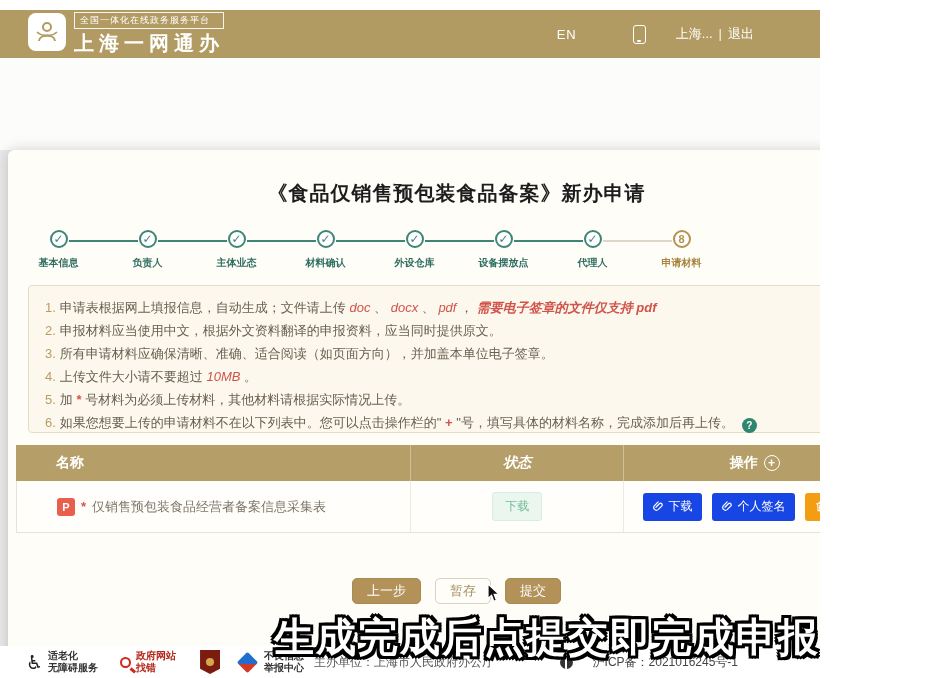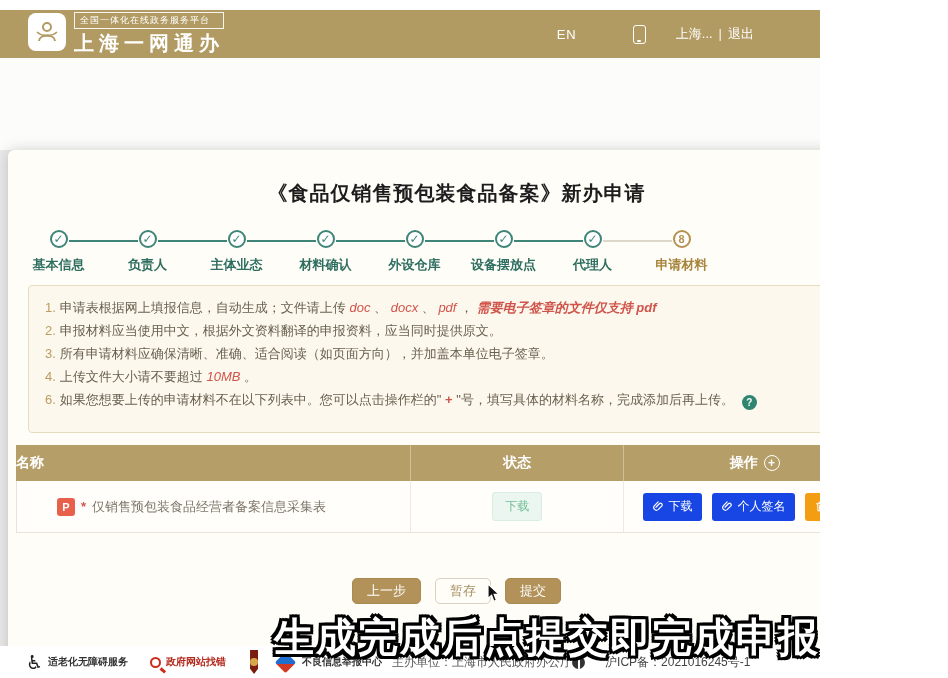--- a/index.html
+++ b/index.html
@@ -40,39 +40,39 @@
   .modal { position:absolute; left:8px; top:150px; width:897px; height:528px; background:#fffdf7; border-radius:6px 6px 0 0; box-shadow:0 0 14px rgba(0,0,0,.18); }
   .m-title { text-align:center; padding-top:30px; font-size:20px; font-weight:bold; color:#1c1c1c; letter-spacing:1px; }
 
   
   .steps { position:absolute; left:6px; top:80px; display:flex; }
   .step { position:relative; width:89px; display:flex; flex-direction:column; align-items:center; }
   .conn { position:absolute; top:10px; right:calc(50% + 10px); width:69px; height:2px; background:#3e8577; }
   .conn.lt { background:#ded8cb; }
   .circ { width:18px; height:18px; border:2px solid #3e8577; border-radius:50%; background:#fff; color:#3e8577; font-size:12px; font-weight:bold; display:flex; align-items:center; justify-content:center; z-index:1; }
   .step.cur .circ { border-color:#b5924f; color:#b5924f; font-size:11px; }
-  .slbl { margin-top:8px; font-size:13px; font-weight:bold; color:#2e6e60; white-space:nowrap; }
+  .slbl { margin-top:8px; font-size:10px; font-weight:bold; color:#2e6e60; white-space:nowrap; }
   .step.cur .slbl { color:#a8853e; }
 
   
   .notice { position:absolute; left:20px; top:135px; width:856px; height:148px; background:#fcf8ee; border:1px solid #e8dcc0; border-radius:4px; padding:10px 16px 0 16px; }
   .n-line { font-size:13px; color:#685f4e; line-height:23px; white-space:nowrap; }
   .n-num { color:#b99d5e; margin-right:4px; }
   .seg-em { color:#d0544a; font-style:italic; }
   .seg-emb { color:#d0544a; font-style:italic; font-weight:bold; }
   .seg-red { color:#d0544a; font-weight:bold; }
   .help-ico { display:inline-flex; align-items:center; justify-content:center; width:15px; height:15px; border-radius:50%; background:#2e8570; color:#fff; font-size:10px; font-weight:bold; margin-left:8px; vertical-align:-2px; cursor:pointer; }
 
   
   .tbl { position:absolute; left:8px; top:295px; width:869px; }
   .tbl-head { display:flex; height:36px; background:#b59e68; color:#fff; font-size:14px; font-weight:bold; align-items:center; }
   .th { border-right:1px solid rgba(255,255,255,.35); height:100%; display:flex; align-items:center; }
   .th:last-child { border-right:none; }
-  .th-name { width:45.5%; }
-  .th-status { width:24.5%; justify-content:center; }
+  .th-name { width:45.5%; padding-left:40px; }
+  .th-status { width:24.5%; justify-content:center;font-style:italic; }
   .th-action { width:30%; justify-content:center; gap:6px; }
   .plus-ico { width:16px; height:16px; border:1.5px solid #fff; border-radius:50%; display:inline-flex; align-items:center; justify-content:center; font-size:12px; font-weight:bold; cursor:pointer; }
   .tr { display:flex; height:52px; background:#fffefb; border:1px solid #e7e3d8; border-top:none; font-size:13px; }
   .td { border-right:1px solid #eeeae0; display:flex; align-items:center; }
   .td:last-child { border-right:none; }
   .td-name { width:45.5%; padding-left:40px; gap:6px; color:#7d7568; }
   .td-status { width:24.5%; justify-content:center; }
   .td-action { width:30%; justify-content:center; gap:10px; }
   .file-ico { width:18px; height:18px; background:#e8604c; border-radius:3px; color:#fff; font-size:11px; font-weight:bold; display:flex; align-items:center; justify-content:center; }
   .req-star { color:#d0544a; font-weight:bold; }
@@ -92,21 +92,21 @@
   .cursor { position:absolute; left:487px; top:583px; z-index:60; }
 
   
   .subtitle { position:absolute; left:0; top:610px; width:100%; text-align:right; z-index:50;
     font-size:40px; font-weight:bold; color:#fff; letter-spacing:2px;
     text-shadow:-3px -3px 0 #000, 3px -3px 0 #000, -3px 3px 0 #000, 3px 3px 0 #000, -3px 0 0 #000, 3px 0 0 #000, 0 -3px 0 #000, 0 3px 0 #000; }
 
   
   .footer { position:absolute; bottom:0; left:0; width:100%; height:32px; background:#fff; z-index:40; display:flex; align-items:center; padding:0 26px; }
   .f-item { display:flex; align-items:center; gap:5px; }
-  .f-2line { display:flex; flex-direction:row; font-size:10px; line-height:12px; color:#333; font-weight:bold; white-space:nowrap; }
+  .f-2line { display:flex; flex-direction:column; font-size:10px; line-height:12px; color:#333; font-weight:bold; white-space:nowrap; }
   .wheel { font-size:19px; color:#222; }
   .gov { margin-left:22px; }
   .gov-mag { width:11px; height:11px; border:2.5px solid #cf2a1b; border-radius:50%; position:relative; }
   .gov-mag::after { content:""; position:absolute; width:6px; height:2.5px; background:#cf2a1b; transform:rotate(40deg); left:8px; top:10px; }
   .gov .f-2line { color:#b3261a; }
   .shield { margin-left:24px; width:20px; height:24px; background:#7a1c10; clip-path:polygon(0 0,100% 0,100% 78%,50% 100%,0 78%); display:flex; align-items:center; justify-content:center; }
   .shield-dot { width:8px; height:8px; border-radius:50%; background:#d7a84b; }
   .report { margin-left:20px; }
   .diamond { width:15px; height:15px; transform:rotate(45deg); background:linear-gradient(135deg,#1f6fd0 55%,#d23a25 55%); border-radius:2px; margin-right:4px; }
   .organizer { margin-left:10px; font-size:12px; color:#555; white-space:nowrap; }
@@ -202,20 +202,21 @@
           <div class="conn lt"></div>
           <div class="circ">8</div>
           <div class="slbl">申请材料</div>
         </div>
       </div>
     <div class="notice" id="notice">
         <div class="n-line"><span class="n-num">1.</span><span>申请表根据网上填报信息，自动生成；文件请上传 </span><span class="seg-em">doc</span><span> 、 </span><span class="seg-em">docx</span><span> 、 </span><span class="seg-em">pdf</span><span> ，  </span><span class="seg-emb">需要电子签章的文件仅支持 pdf</span></div>
         <div class="n-line"><span class="n-num">2.</span><span>申报材料应当使用中文，根据外文资料翻译的申报资料，应当同时提供原文。</span></div>
         <div class="n-line"><span class="n-num">3.</span><span>所有申请材料应确保清晰、准确、适合阅读（如页面方向），并加盖本单位电子签章。</span></div>
         <div class="n-line"><span class="n-num">4.</span><span>上传文件大小请不要超过 </span><span class="seg-em">10MB</span><span> 。</span></div>
+        <div class="n-line"><span class="n-num">5.</span><span>加 </span><span class="seg-red">*</span><span> 号材料为必须上传材料，其他材料请根据实际情况上传。</span></div>
         <div class="n-line"><span class="n-num">6.</span><span>如果您想要上传的申请材料不在以下列表中。您可以点击操作栏的" </span><span class="seg-red">+</span><span> "号，填写具体的材料名称，完成添加后再上传。</span><span class="help-ico">?</span></div>
       </div>
 
     <div class="tbl">
       <div class="tbl-head">
         <div class="th th-name">名称</div>
         <div class="th th-status">状态</div>
         <div class="th th-action">
           <span>操作</span>
           <span class="plus-ico">+</span>

